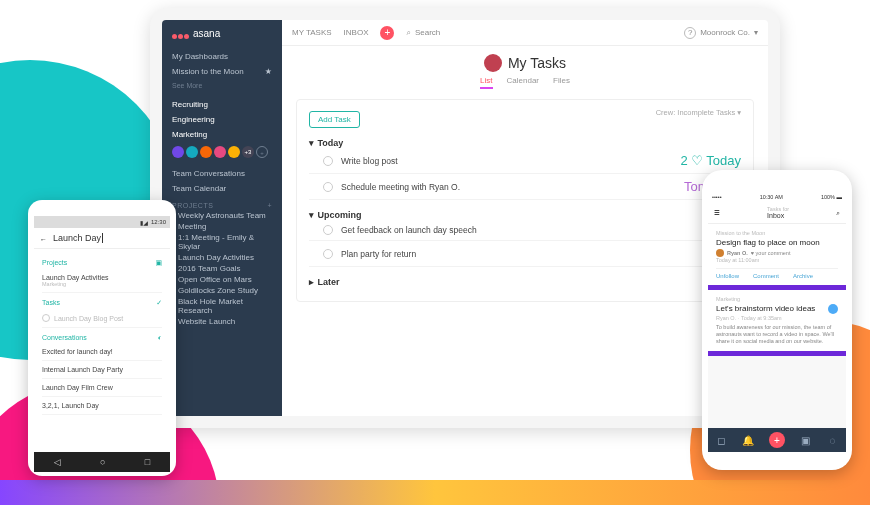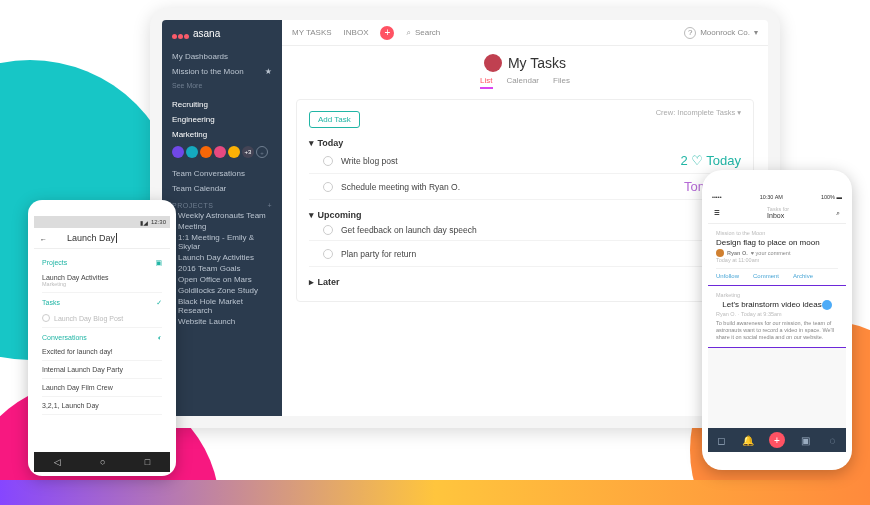--- a/index.html
+++ b/index.html
@@ -53,36 +53,36 @@
   .task-row .meta { margin-left: auto; font-size: 13px; color: #aaa; }
   .meta.today { color: #21b5a5; }
   .meta.tomorrow { color: #b56ad6; }
   .meta.fri { color: #5a7aff; }
   .meta .heart { color: #ff5263; }
 
   
   .android { position: absolute; left: 28px; top: 200px; width: 148px; height: 276px; background: #fff; border-radius: 14px; box-shadow: 0 4px 16px rgba(0,0,0,.25); padding: 16px 6px 4px; }
   .and-screen { width: 100%; height: 100%; background: #fff; display: flex; flex-direction: column; font-size: 7px; }
   .and-status { height: 12px; background: #dcdcdc; display: flex; justify-content: flex-end; align-items: center; padding: 0 4px; font-size: 6px; color: #333; gap: 3px; }
-  .and-search { display: flex; align-items: center; gap: 20px; padding: 5px 6px; border-bottom: 1px solid #eee; }
+  .and-search { display: flex; align-items: center; gap: 6px; padding: 5px 6px; border-bottom: 1px solid #eee; }
   .and-body { flex: 1; padding: 4px 8px; overflow: hidden; }
   .and-hdr { color: #21b5a5; font-size: 7px; margin: 6px 0 2px; display: flex; justify-content: space-between; }
   .and-item { padding: 5px 0; border-bottom: 1px solid #f3f3f3; font-size: 7px; color: #444; }
   .and-item .sub { color: #bbb; font-size: 5.5px; }
   .and-item.dim { color: #bbb; display: flex; gap: 4px; align-items: center; }
   .and-nav { margin-top: auto; height: 20px; background: #222; display: flex; justify-content: space-around; align-items: center; color: #ccc; font-size: 9px; }
 
   
   .iphone { position: absolute; right: 18px; top: 170px; width: 150px; height: 300px; background: #fff; border-radius: 20px; box-shadow: 0 4px 16px rgba(0,0,0,.25); padding: 22px 6px 18px; }
   .iph-screen { width: 100%; height: 100%; background: #f8f8f8; display: flex; flex-direction: column; font-size: 6.5px; }
   .iph-status { height: 10px; background: #fff; display: flex; justify-content: space-between; align-items: center; padding: 0 4px; font-size: 5.5px; color: #333; }
   .iph-top { display: flex; align-items: center; justify-content: space-between; padding: 4px 6px; border-bottom: 1px solid #eee; background: #fff; }
   .iph-top .title { font-size: 7px; color: #333; }
   .iph-body { flex: 1; overflow: hidden; }
-  .card { background: #fff; border-bottom: 1px solid #6d28d9; padding: 6px 8px; }
+  .card { background: #fff; border-bottom: 5px solid #6d28d9; padding: 6px 8px; }
   .card .crumb { color: #bbb; font-size: 5.5px; }
   .card .ttl { font-size: 8px; color: #222; margin: 2px 0; }
   .card .auth { display: flex; align-items: center; gap: 3px; font-size: 5.5px; color: #888; }
   .card .auth .dot { width: 8px; height: 8px; border-radius: 50%; background: #d08030; }
   .card .acts { display: flex; gap: 14px; margin-top: 5px; font-size: 6px; color: #4aa6d6; padding-top: 4px; border-top: 1px solid #f1f1f1; }
   .card .body { font-size: 5.5px; color: #888; margin-top: 3px; line-height: 1.3; }
   .iph-tab { height: 24px; background: #2b3b4e; display: flex; justify-content: space-around; align-items: center; }
   .iph-tab span { width: 12px; height: 12px; display: flex; align-items: center; justify-content: center; color: #9aacc0; font-size: 10px; }
   .iph-tab .plus { width: 16px; height: 16px; border-radius: 50%; background: #ff5263; color: #fff; }
 </style>
@@ -291,21 +291,21 @@
           </div>
         <div class="crumb">Today at 11:00am</div>
         <div class="acts">
           <span>Unfollow</span>
           <span>Comment</span>
           <span>Archive</span>
         </div>
       </div>
       <div class="card">
         <div class="crumb">Marketing</div>
-        <div style="display:flex;justify-content:center;align-items:center">
+        <div style="display:flex;justify-content:space-between;align-items:center">
           <div class="ttl">Let's brainstorm video ideas</div>
           <span class="dot" style="width:10px;height:10px;border-radius:50%;background:#4dabf7"></span>
         </div>
         <div class="crumb"><span>Ryan O.</span> · <span>Today at 9:35am</span></div>
         <div class="body">To build awareness for our mission, the team of astronauts want to record a video in space. We'll share it on social media and on our website.</div>
       </div>
     </div>
     <div class="iph-tab">
       <span>◻</span>
       <span style="color:#fff">🔔</span>

